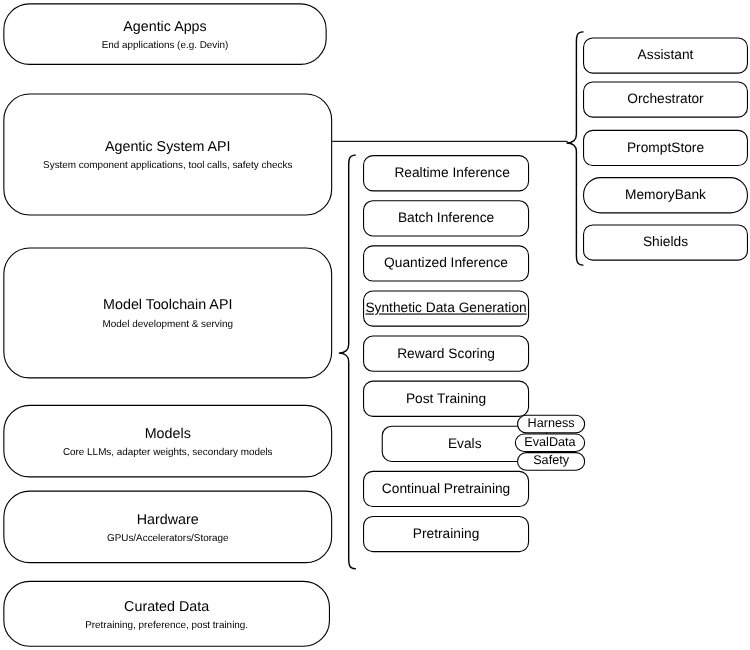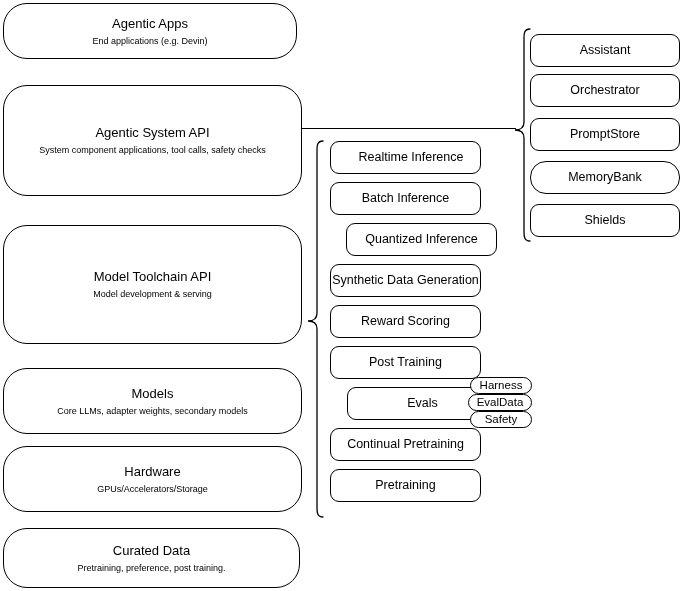--- a/index.html
+++ b/index.html
@@ -120,24 +120,24 @@
       <path d="M18 1 C12 1 12 6 12 10 L12 94 C12 100 8 102 3 102 C8 102 12 104 12 110 L12 204 C12 208 12 213 18 213" stroke="#000000" stroke-width="1.3" fill="none" stroke-linecap="round"></path>
     </svg>
   </div>
 
   <div class="node capsule" style="left:330px; top:141px; width:151px; height:33px;padding-left:11px;">
     <span>Realtime Inference</span>
   </div>
   <div class="node capsule" style="left:330px; top:182px; width:151px; height:33px;">
     <span>Batch Inference</span>
   </div>
-  <div class="node capsule" style="left:346px; top:223px; width:151px; height:33px;text-align:center;">
+  <div class="node capsule" style="left:330px; top:223px; width:151px; height:33px;text-align:center;">
     <span>Quantized Inference</span>
   </div>
-  <div class="node capsule" style="left:330px; top:264px; width:151px; height:33px;">
+  <div class="node capsule" style="left:330px; top:264px; width:151px; height:33px;text-decoration:underline;">
     <span>Synthetic Data Generation</span>
   </div>
   <div class="node capsule" style="left:330px; top:305px; width:151px; height:33px;">
     <span>Reward Scoring</span>
   </div>
   <div class="node capsule" style="left:330px; top:346px; width:151px; height:33px;">
     <span>Post Training</span>
   </div>
   <div class="node capsule" style="left:330px; top:387px; width:151px; height:33px;margin-left:17px;">
     <span>Evals</span>

